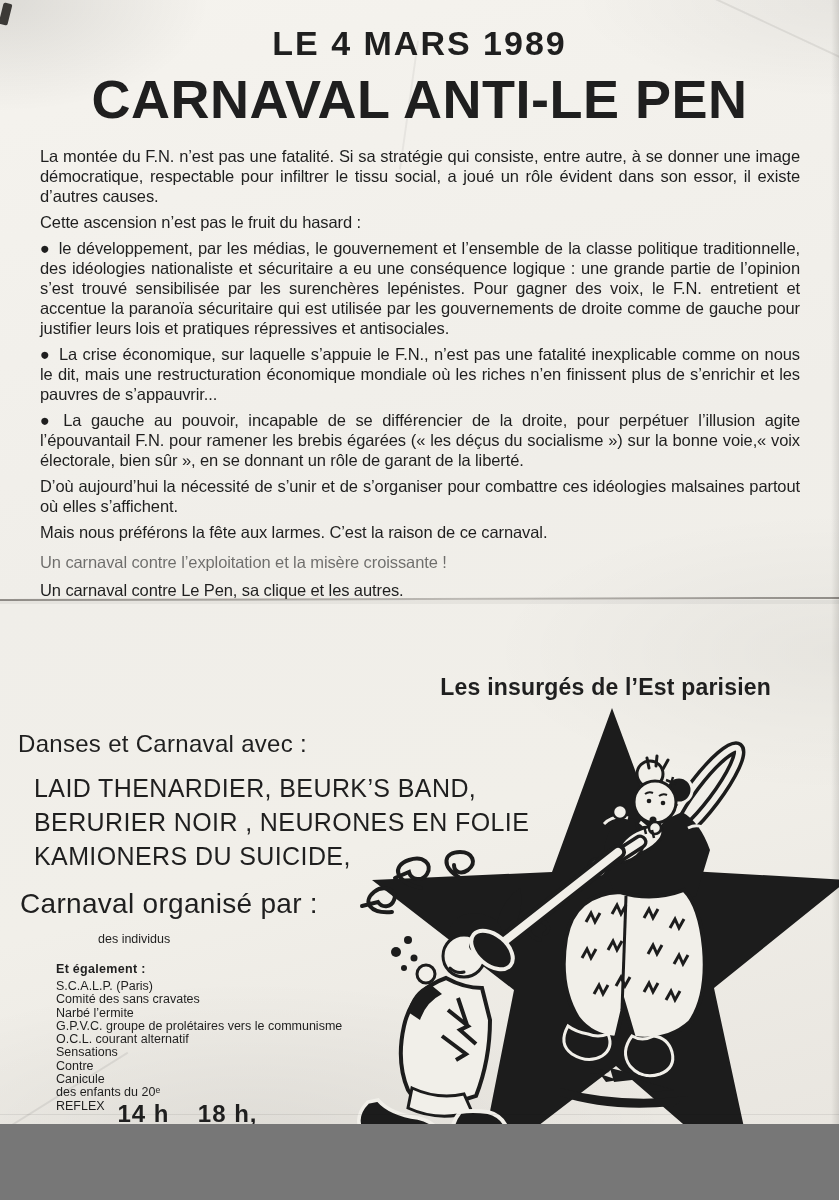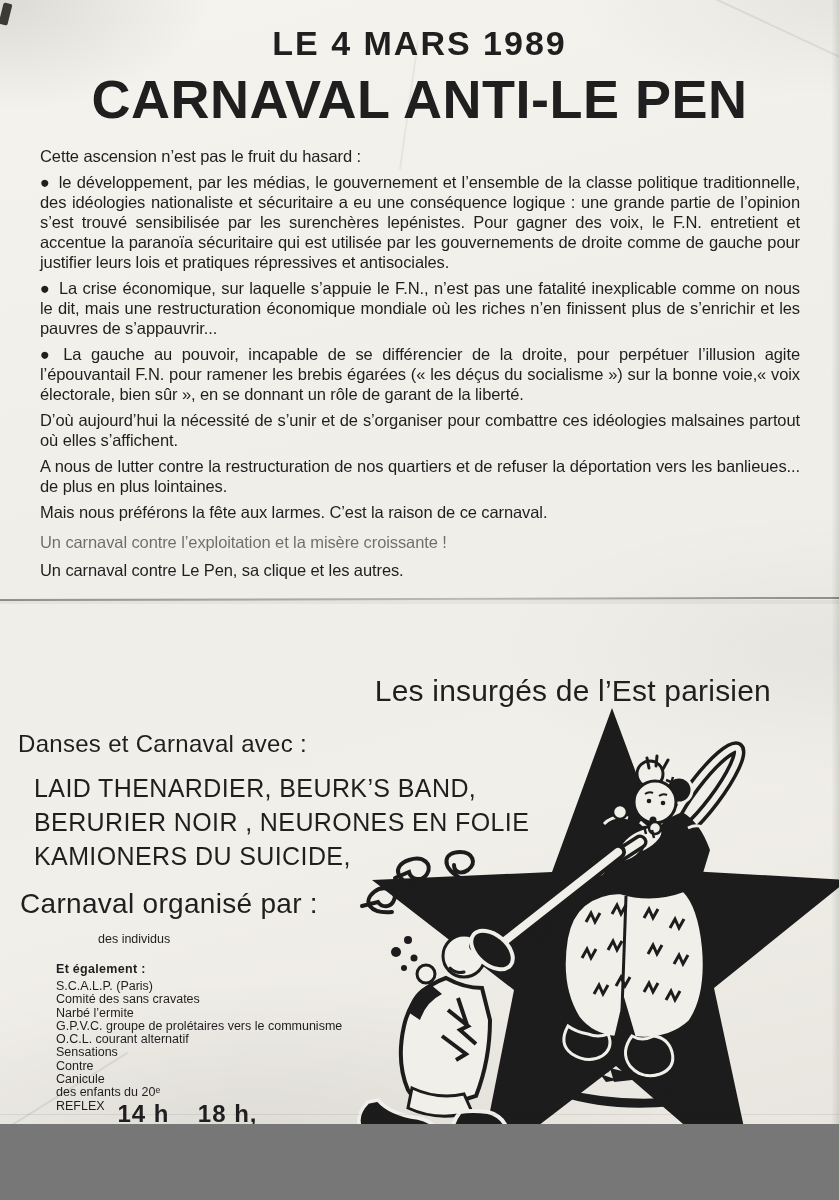--- a/index.html
+++ b/index.html
@@ -14,21 +14,21 @@
       linear-gradient(165deg,#f5f3ee 0%,#f0eee9 45%,#f1efe9 70%,#e9e6e0 100%);
   }
   .txt{position:absolute;z-index:2;}
   .date-line{top:24px;left:0;width:100%;text-align:center;font-size:34px;font-weight:bold;letter-spacing:2px;}
   .title{top:68px;left:0;width:100%;text-align:center;font-size:54px;font-weight:bold;letter-spacing:.5px;}
   .copy{left:40px;top:146px;width:760px;font-size:16.5px;line-height:20px;text-align:justify;letter-spacing:-.1px;}
   .copy p{margin:0 0 6px 0;}
   .copy p.fete{margin-bottom:10px;}
   .copy p.faded{opacity:.62;margin-bottom:8px;}
   .copy p.shout{font-weight:bold;letter-spacing:.2px;font-size:17px;}
-  .signature{top:674px;right:68px;font-size:30px;font-weight:normal;letter-spacing:.2px;}
+  .signature{top:674px;right:68px;font-size:23px;font-weight:bold;letter-spacing:.2px;}
   .music{left:18px;top:730px;}
   .music-heading{font-size:24px;letter-spacing:.3px;}
   .bands{margin:13px 0 0 16px;font-size:25px;line-height:34px;letter-spacing:.4px;white-space:nowrap;}
   .organizers-heading{left:20px;top:888px;font-size:28px;letter-spacing:.3px;}
   .org-first{left:54px;top:932px;font-size:12.5px;margin-left:44px;}
   .org-also{left:56px;top:962px;font-size:12.5px;font-weight:bold;letter-spacing:.3px;}
   .org-list{left:56px;top:980px;font-size:12.5px;line-height:13.3px;}
   .event{left:20px;top:1100px;width:335px;text-align:center;font-weight:bold;}
   .event .time{font-size:24px;line-height:28px;letter-spacing:1px;}
   .event .place{font-size:25px;line-height:28px;}
@@ -135,26 +135,26 @@
       <path d="M560,1088 q60,16 128,8 l-14,10 q-66,6 -114,-10 Z"></path>
       <path d="M688,1122 l84,20 l-66,0 Z"></path>
       <path d="M610,1068 l40,10 l-36,4 Z"></path>
     </g>
   </svg>
 
   <div class="txt date-line">LE 4 MARS 1989</div>
   <div class="txt title">CARNAVAL ANTI-LE PEN</div>
 
   <div class="txt copy">
+    <p>La montée du F.N. n’est pas une fatalité. Si sa stratégie qui consiste, entre autre, à se donner une image démocratique, respectable pour infiltrer le tissu social, a joué un rôle évident dans son essor, il existe d’autres causes.</p>
     <p>Cette ascension n’est pas le fruit du hasard :</p>
     <p>● le développement, par les médias, le gouvernement et l’ensemble de la classe politique traditionnelle, des idéologies nationaliste et sécuritaire a eu une conséquence logique : une grande partie de l’opinion s’est trouvé sensibilisée par les surenchères lepénistes. Pour gagner des voix, le F.N. entretient et accentue la paranoïa sécuritaire qui est utilisée par les gouvernements de droite comme de gauche pour justifier leurs lois et pratiques répressives et antisociales.</p>
     <p>● La crise économique, sur laquelle s’appuie le F.N., n’est pas une fatalité inexplicable comme on nous le dit, mais une restructuration économique mondiale où les riches n’en finissent plus de s’enrichir et les pauvres de s’appauvrir...</p>
     <p>● La gauche au pouvoir, incapable de se différencier de la droite, pour perpétuer l’illusion agite l’épouvantail F.N. pour ramener les brebis égarées (« les déçus du socialisme ») sur la bonne voie,« voix électorale, bien sûr », en se donnant un rôle de garant de la liberté.</p>
     <p>D’où aujourd’hui la nécessité de s’unir et de s’organiser pour combattre ces idéologies malsaines partout où elles s’affichent.</p>
-    <p>A nous de lutter contre la restructuration de nos quartiers et de refuser la déportation vers les banlieues... de plus en plus lointaines.</p>
     <p class="fete">Mais nous préférons la fête aux larmes. C’est la raison de ce carnaval.</p>
     <p class="faded">Un carnaval contre l’exploitation et la misère croissante !</p>
     <p>Un carnaval contre Le Pen, sa clique et les autres.</p>
   </div>
 
   <div class="txt signature">Les insurgés de l’Est parisien</div>
 
   <div class="txt music">
     <div class="music-heading">Danses et Carnaval avec :</div>
     <div class="bands">

